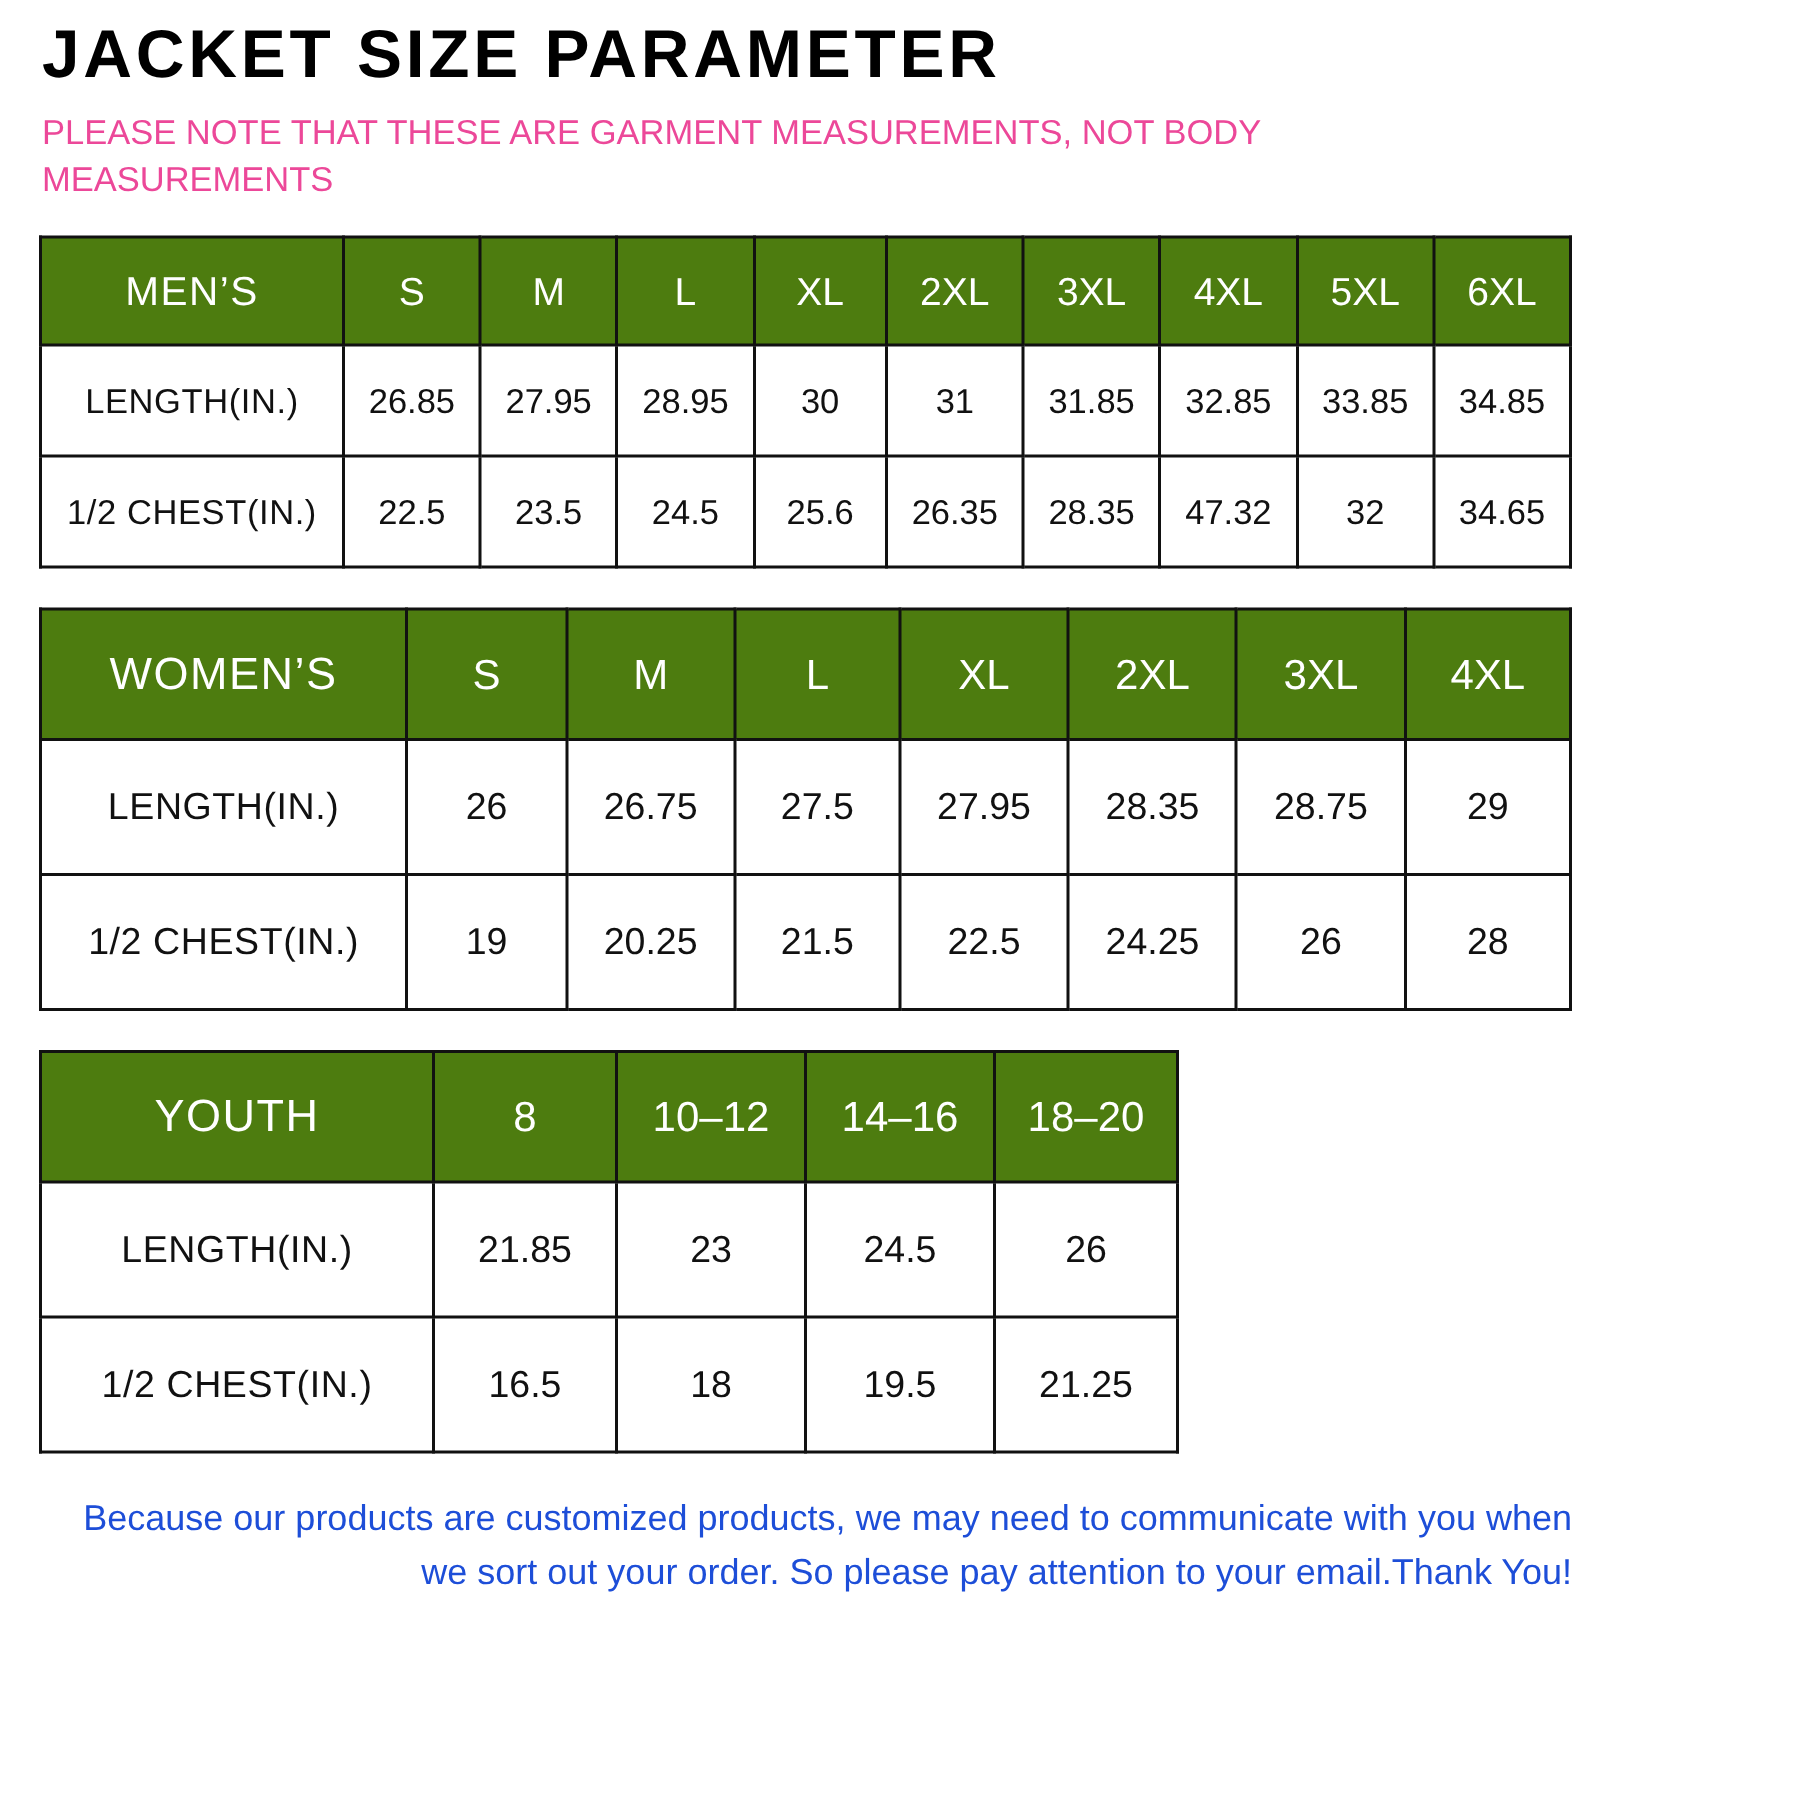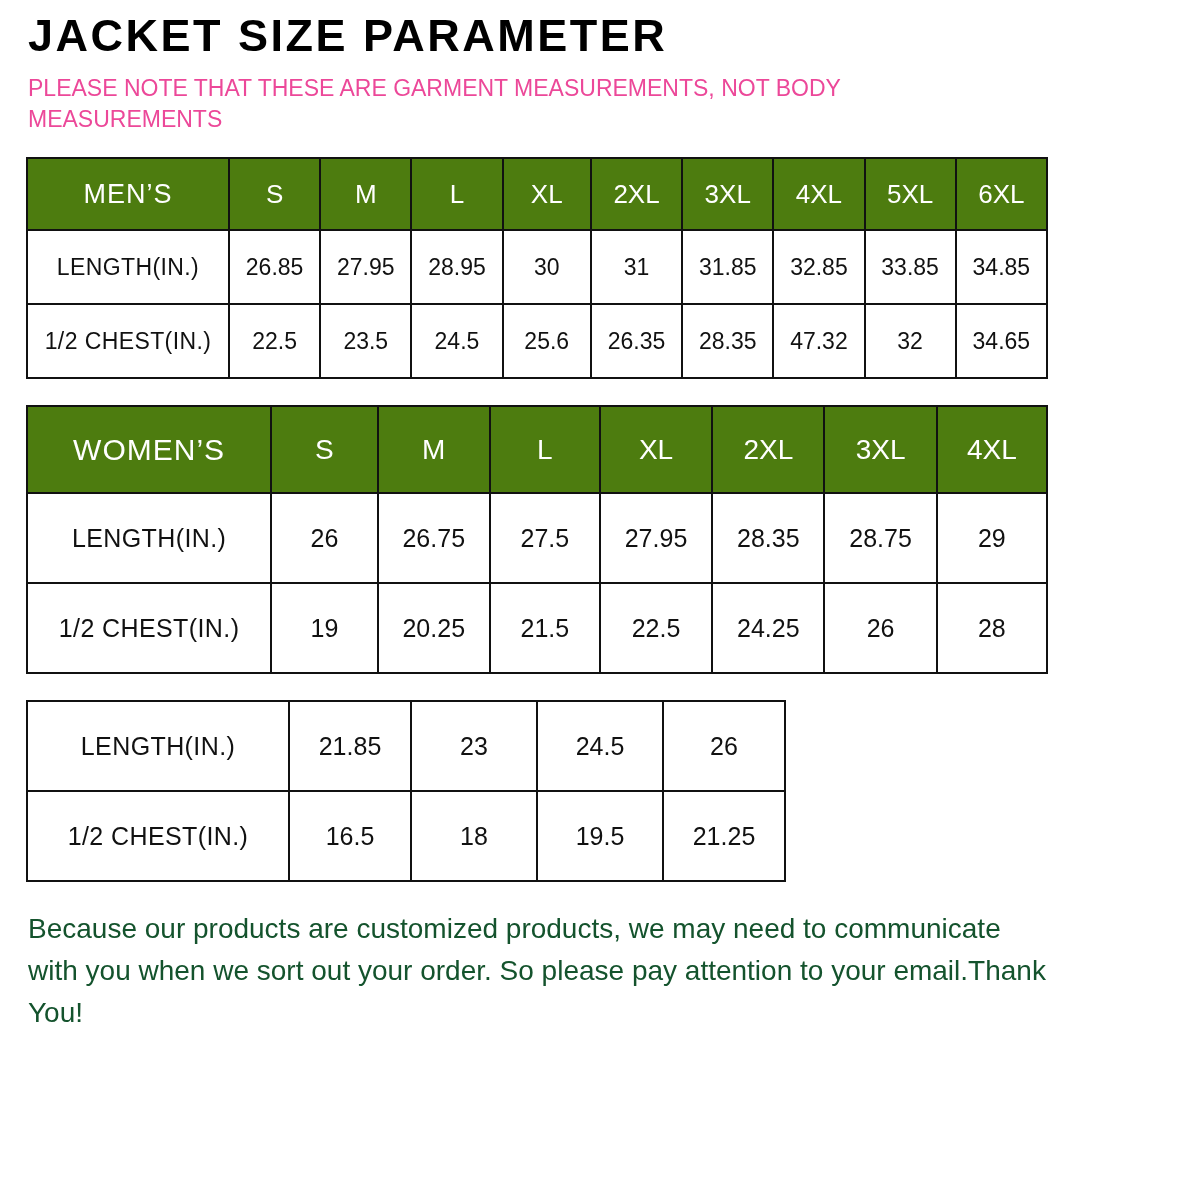--- a/index.html
+++ b/index.html
@@ -68,25 +68,26 @@
   #table-womens tr.head td { height: 85px; }
   #table-womens tr.head td { font-size: 28px; }
   #table-womens tr.head td.label { font-size: 30px; }
   #table-womens td { font-size: 25px; }
   #table-youth td { height: 88px; }
   #table-youth tr.head td { height: 85px; }
   #table-youth tr.head td { font-size: 28px; }
   #table-youth tr.head td.label { font-size: 30px; }
   #table-youth td { font-size: 25px; }
   .footer-red {
-    color: #14532d;
-    font-size: 28px;
+    color: #1d4ed8;
+    font-size: 24px;
     line-height: 1.5;
     margin: 14px 0 0 2px;
     max-width: 1140px;
+    text-align: right;
   }
   .footer-red.second {
     margin-top: 22px;
   }
 </style>
 </head>
 <body>
 
 <div class="page">
 
@@ -194,20 +195,27 @@
 
   <table class="size" id="table-youth">
     <colgroup>
       <col style="width:262px">
       <col style="width:122px">
         <col style="width:126px">
         <col style="width:126px">
       <col style="width:122px">
     </colgroup>
     <tbody>
+      <tr class="head">
+        <td class="label">YOUTH</td>
+        <td>8</td>
+        <td>10–12</td>
+        <td>14–16</td>
+        <td>18–20</td>
+      </tr>
       <tr>
         <td class="rowlabel">LENGTH(IN.)</td>
         <td>21.85</td>
         <td>23</td>
         <td>24.5</td>
         <td>26</td>
       </tr>
       <tr>
         <td class="rowlabel">1/2 CHEST(IN.)</td>
         <td>16.5</td>

